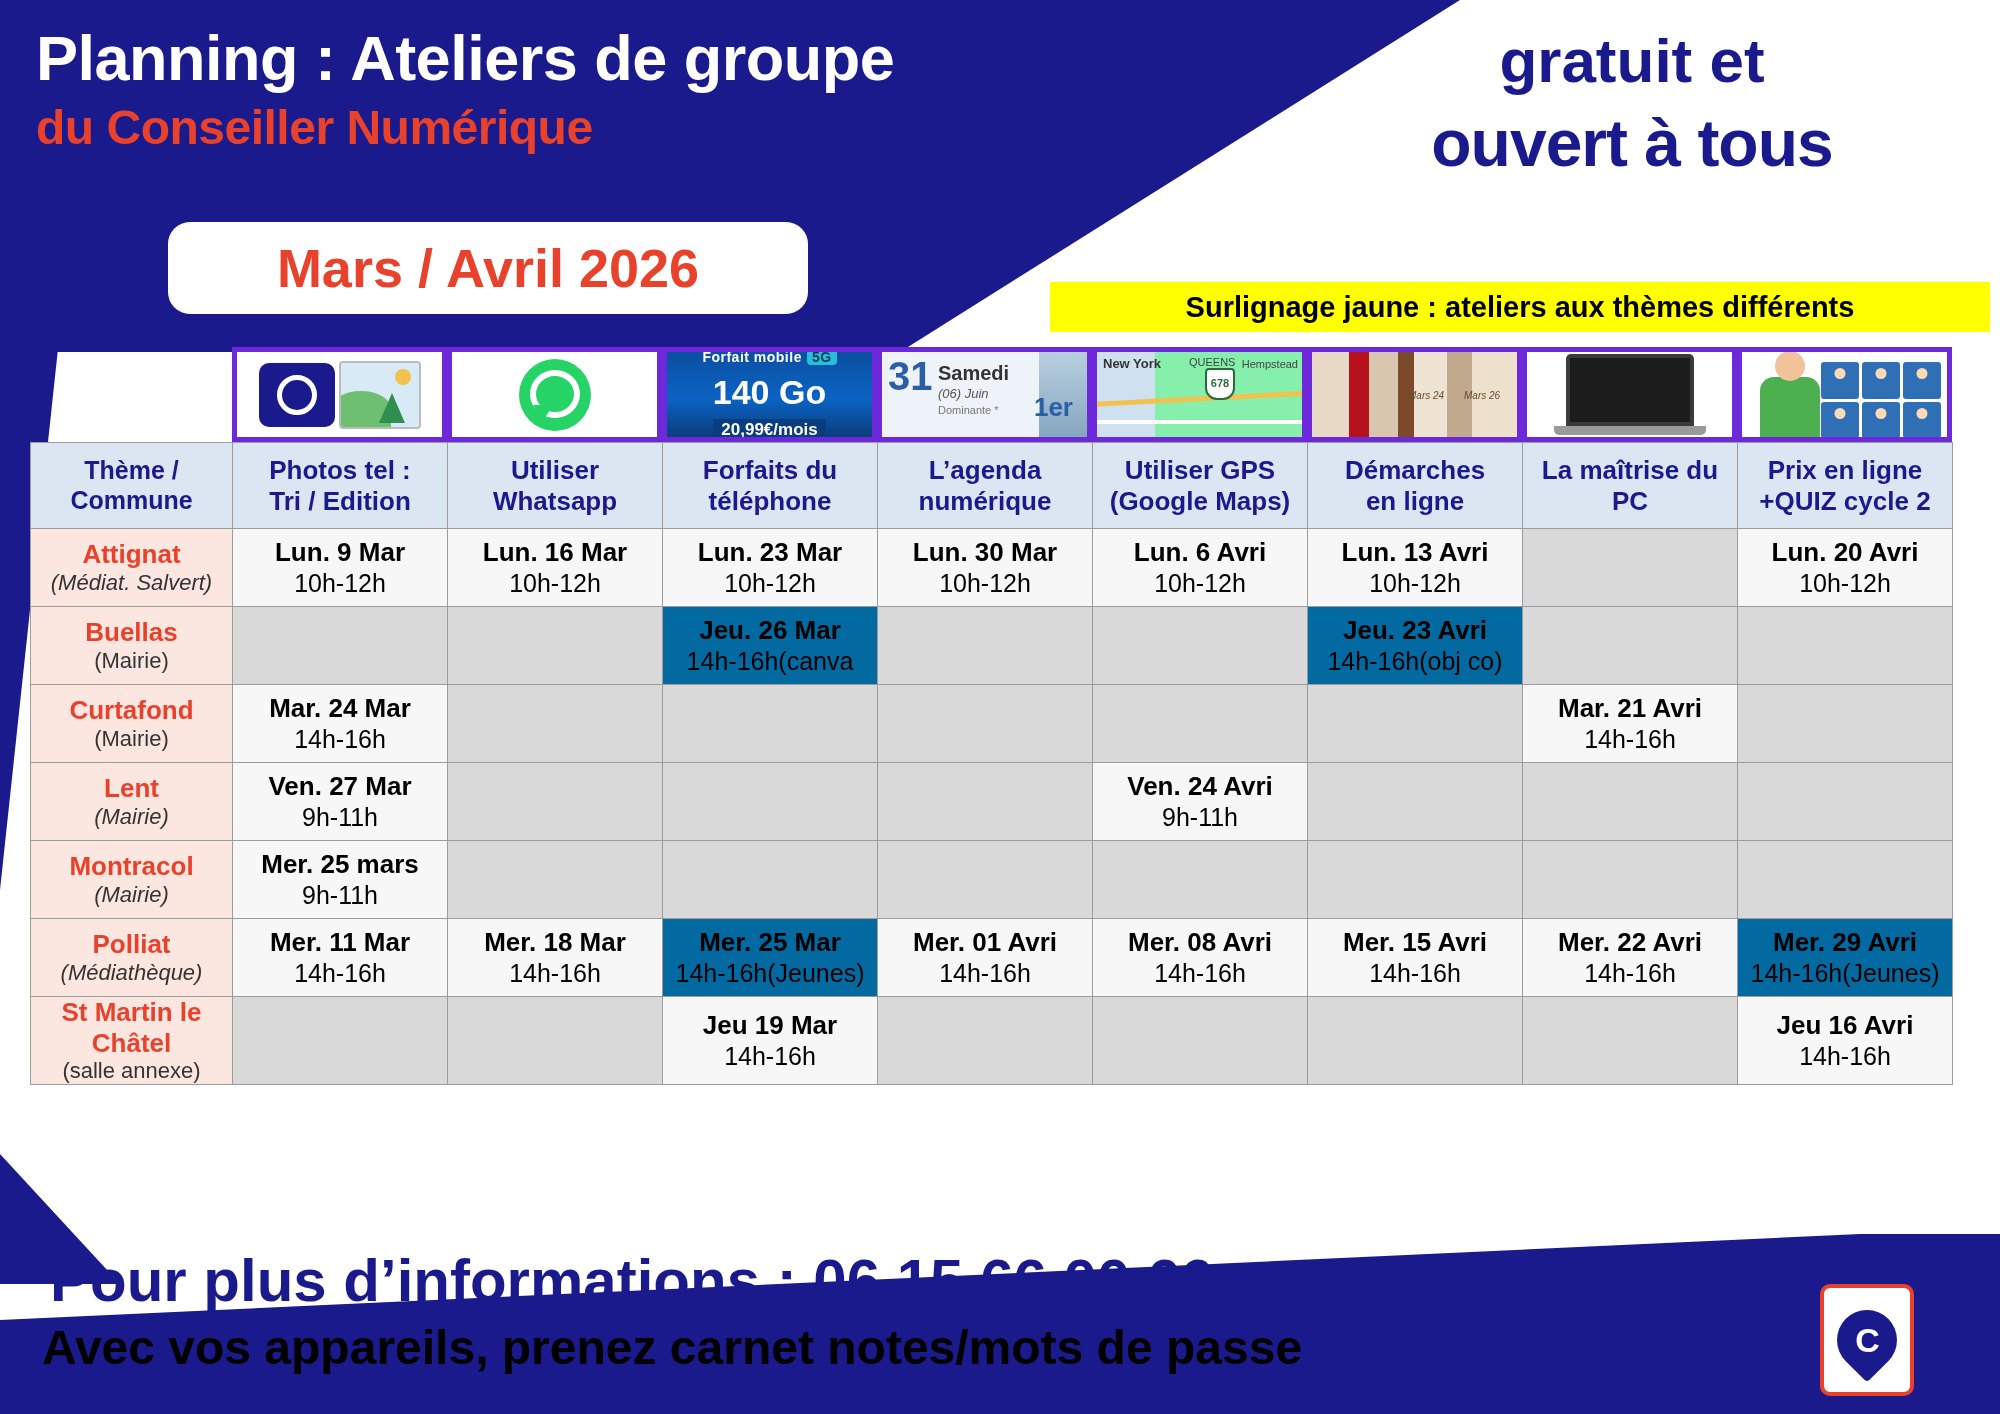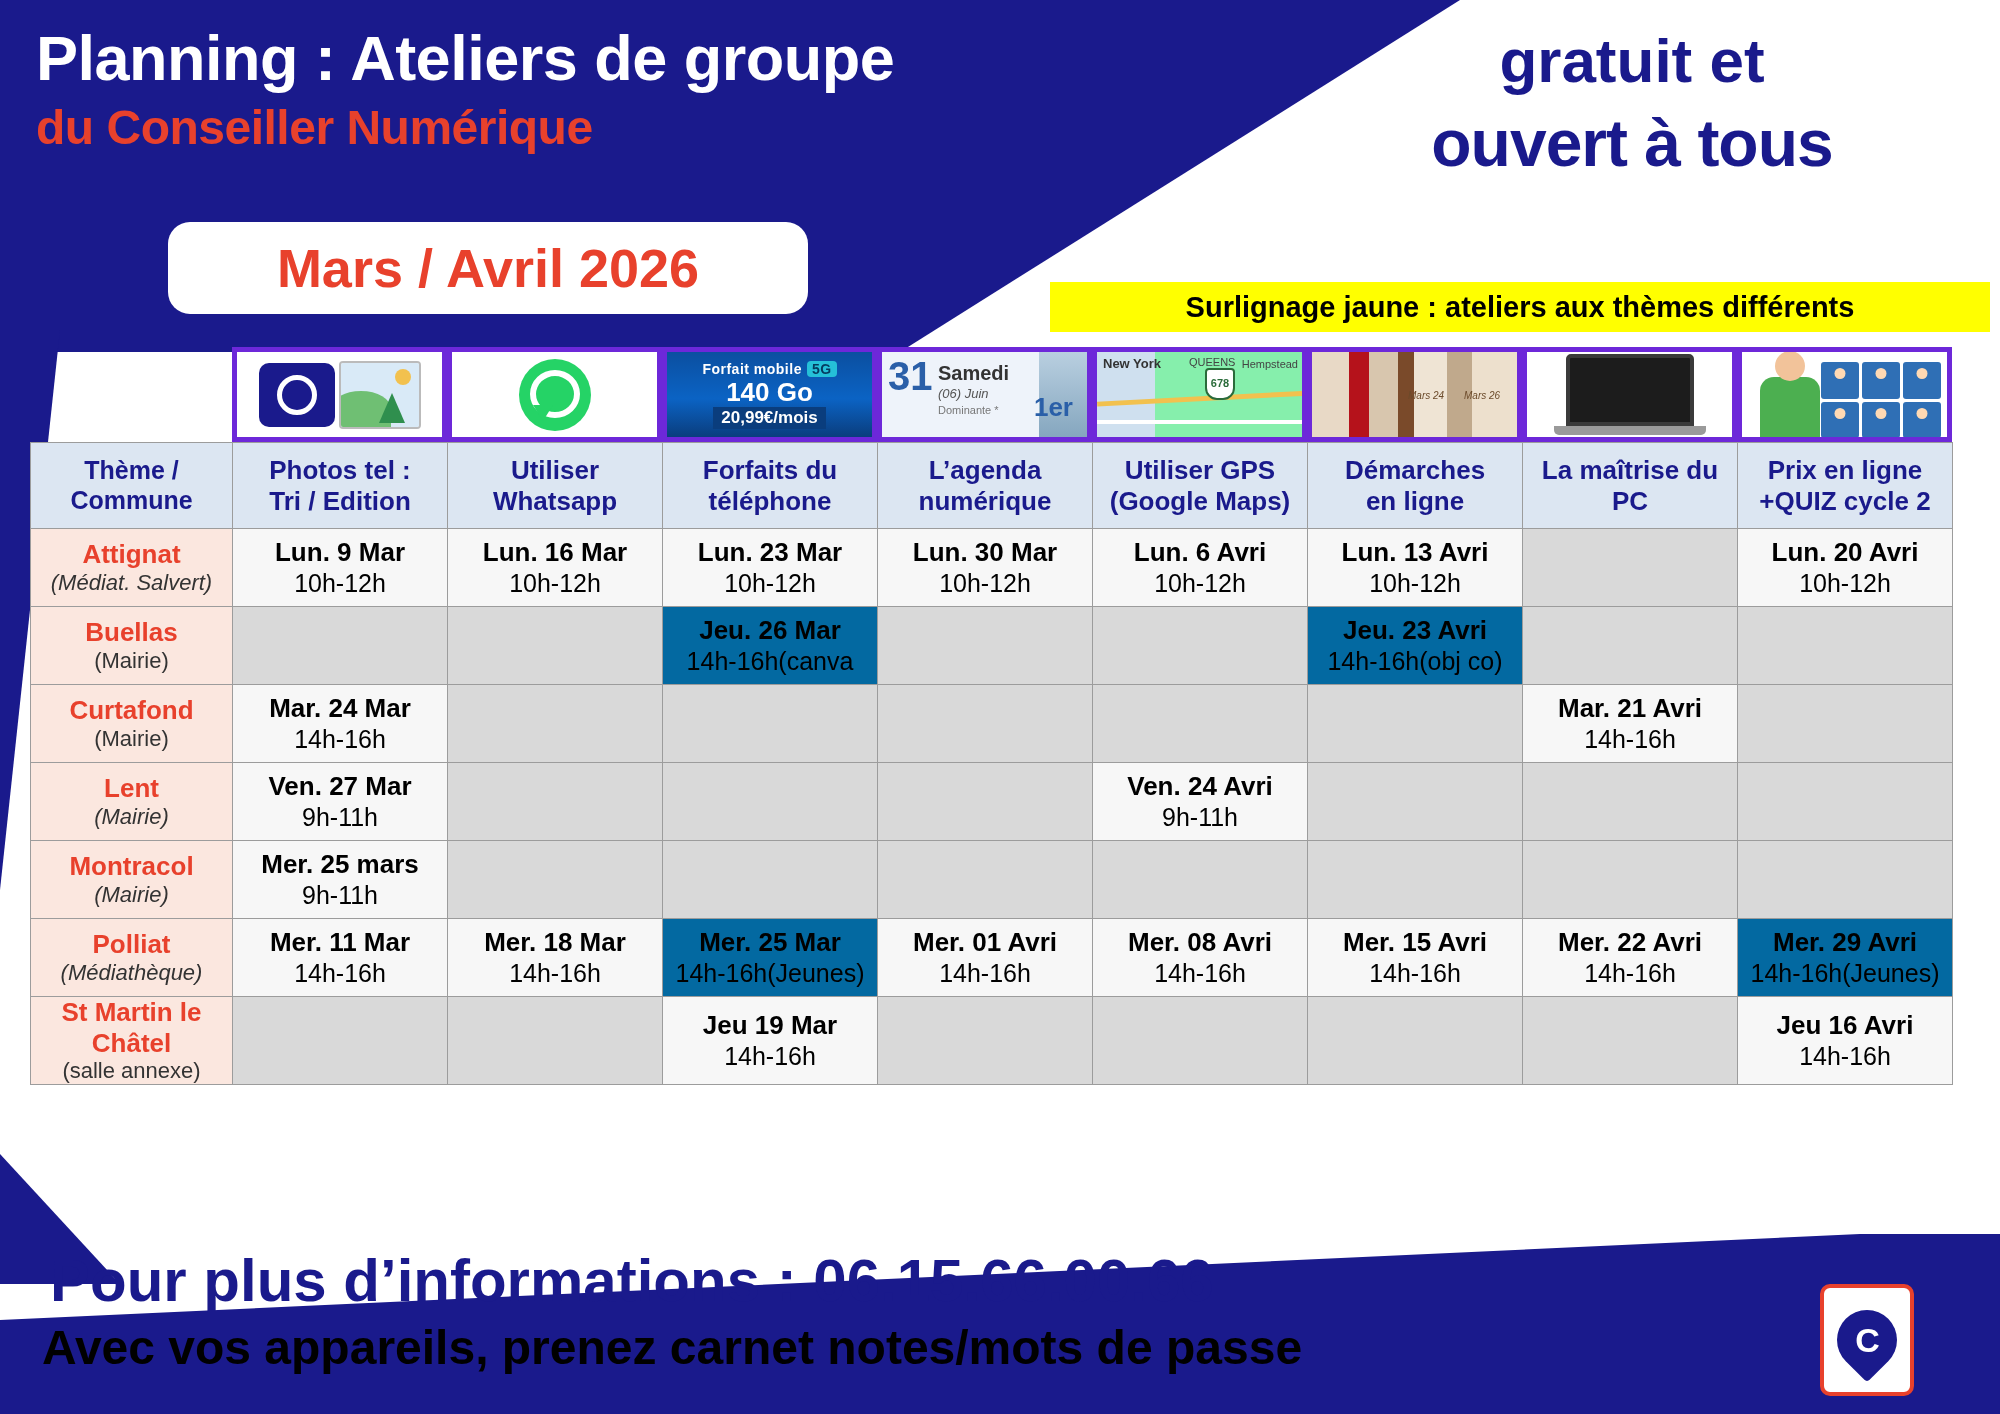--- a/index.html
+++ b/index.html
@@ -184,21 +184,21 @@
   
   .ic-forfait {
     width: 100%; height: 100%;
     background: linear-gradient(180deg, #0b4fa0 0%, #0b63c4 55%, #0a3d7d 100%);
     color: #ffffff;
     display: flex; flex-direction: column; align-items: center; justify-content: center;
     font-weight: bold;
   }
   .ic-forfait .l-top { font-size: 14px; letter-spacing: 0.5px; }
   .ic-forfait .l-top .g5 { background: #25c0d8; border-radius: 4px; padding: 0 5px; margin-left: 5px; color: #053a5f; }
-  .ic-forfait .l-mid { font-size: 26px; line-height: 1; margin: 2px 0; }
+  .ic-forfait .l-mid { font-size: 34px; line-height: 1; margin: 10px 0; }
   .ic-forfait .l-bot { font-size: 17px; background: #0a3d7d; padding: 1px 8px; }
 
   
   .ic-agenda {
     width: 100%; height: 100%;
     background: #eef3fa;
     position: relative;
     overflow: hidden;
   }
   .ic-agenda .num31 { position: absolute; left: 6px; top: 2px; font-size: 40px; font-weight: bold; color: #2a5fa8; }

